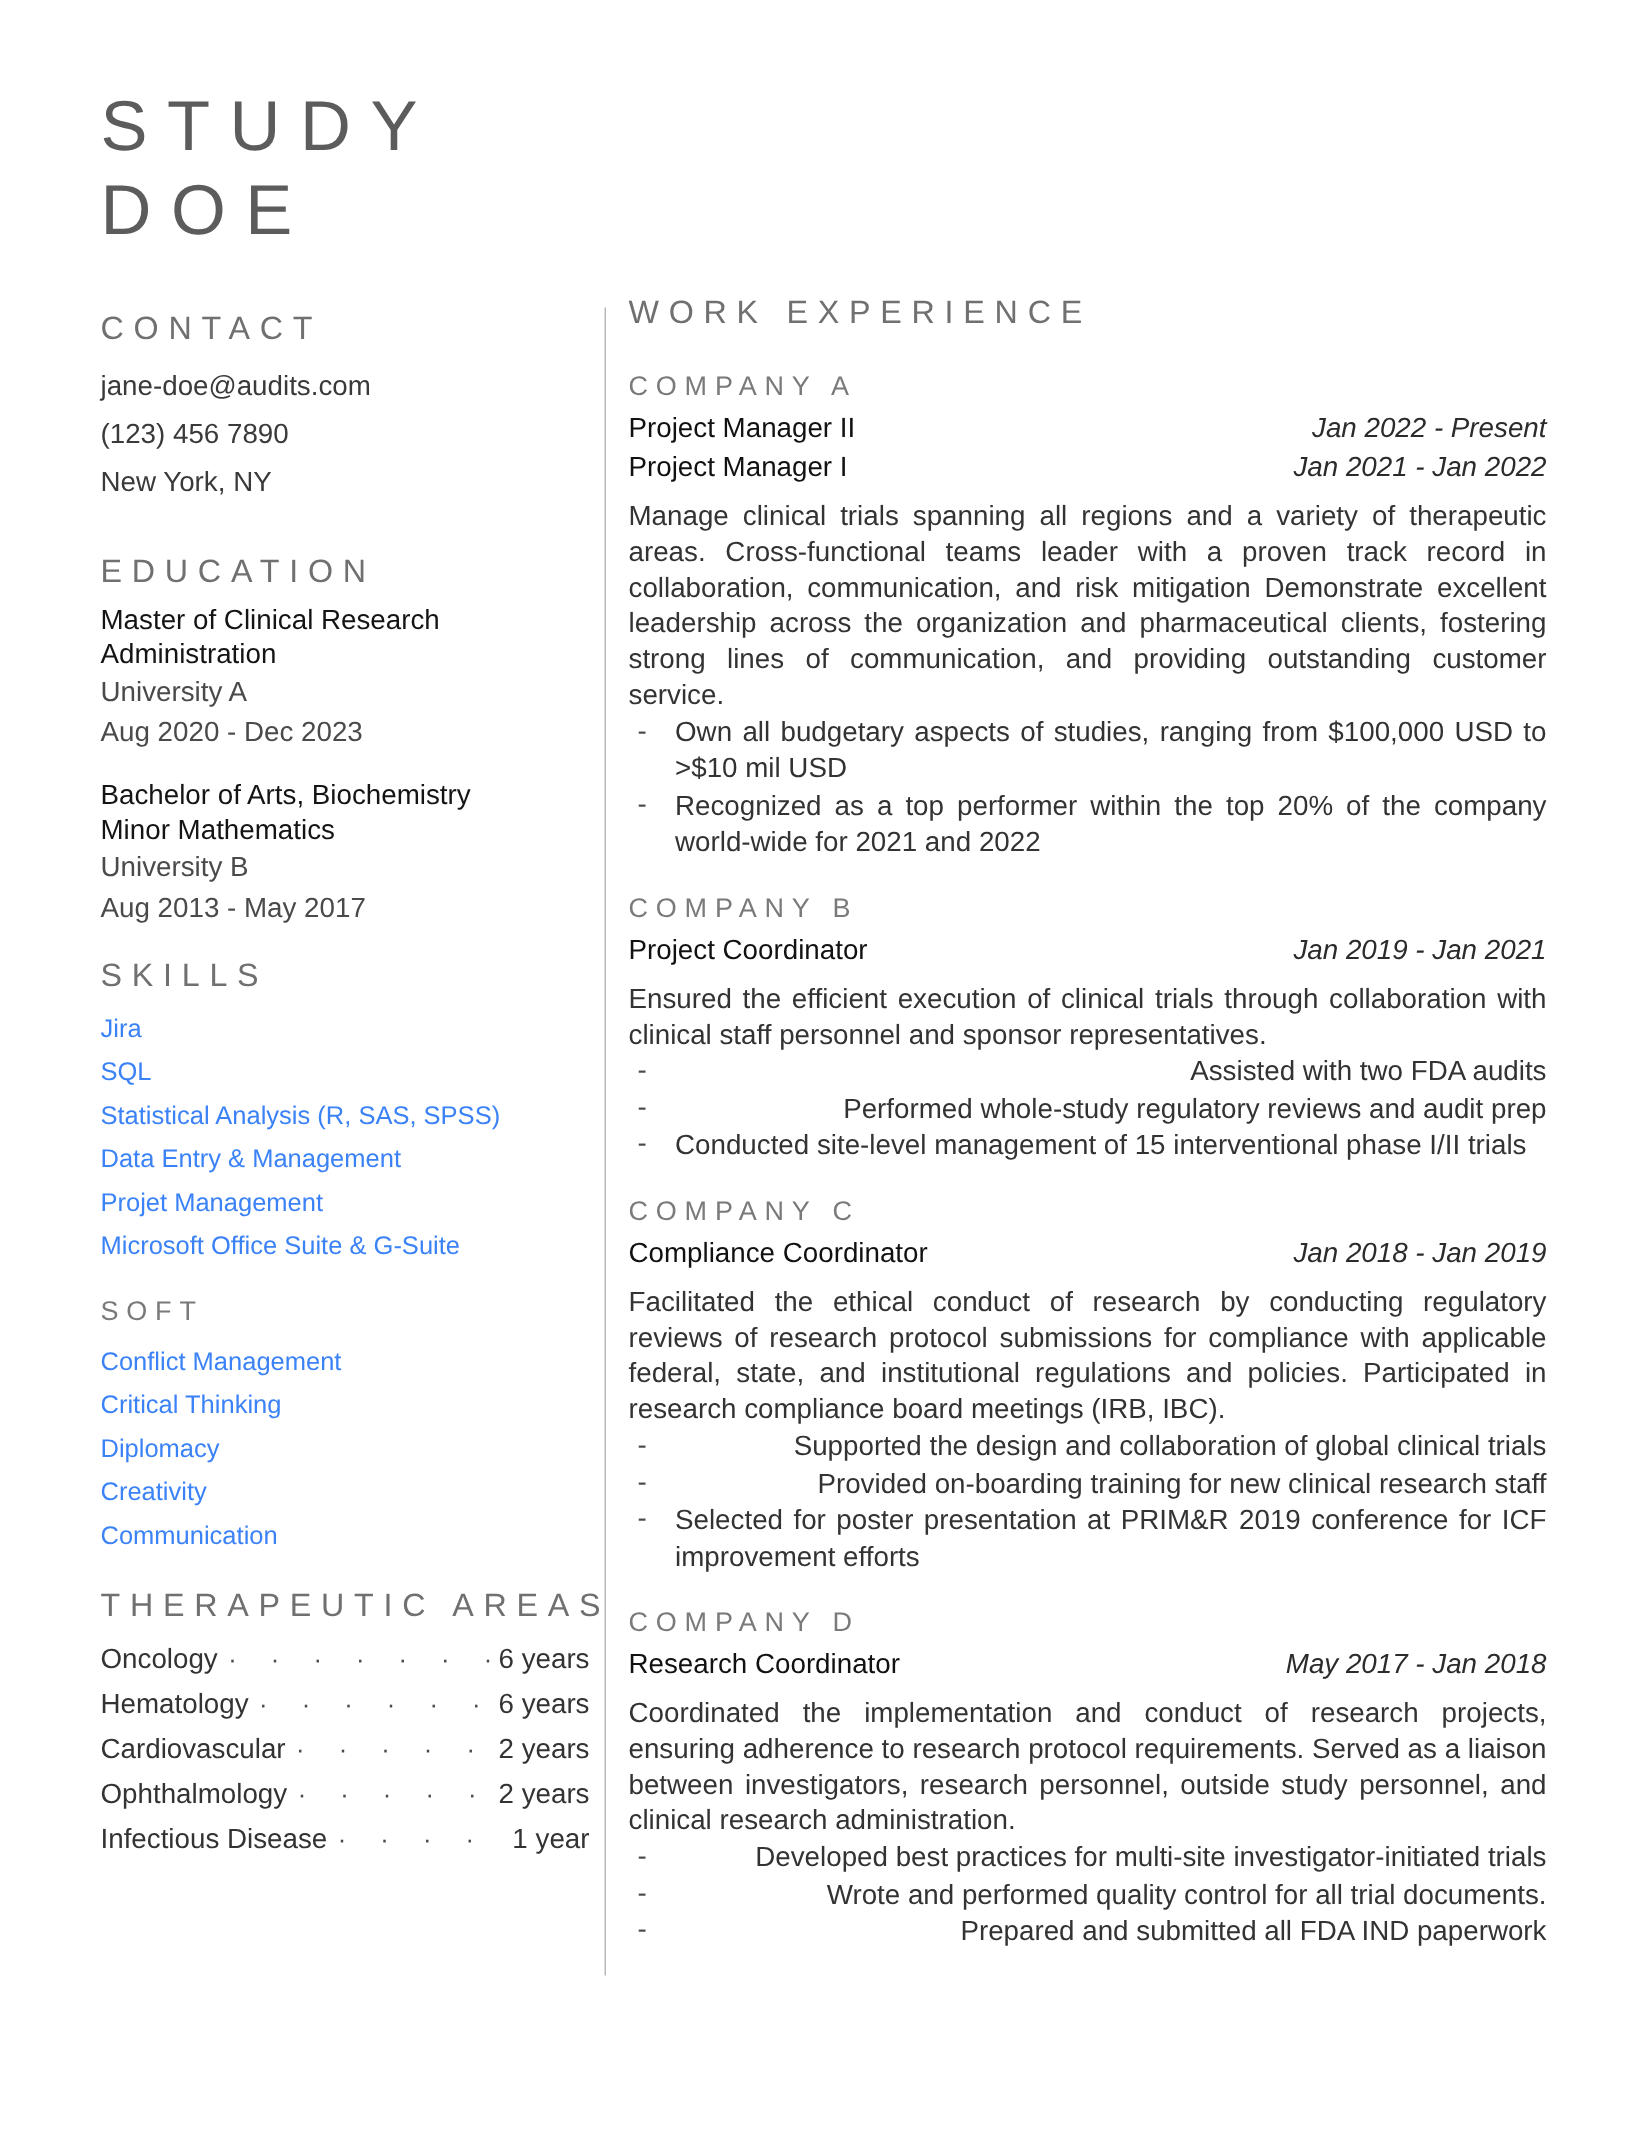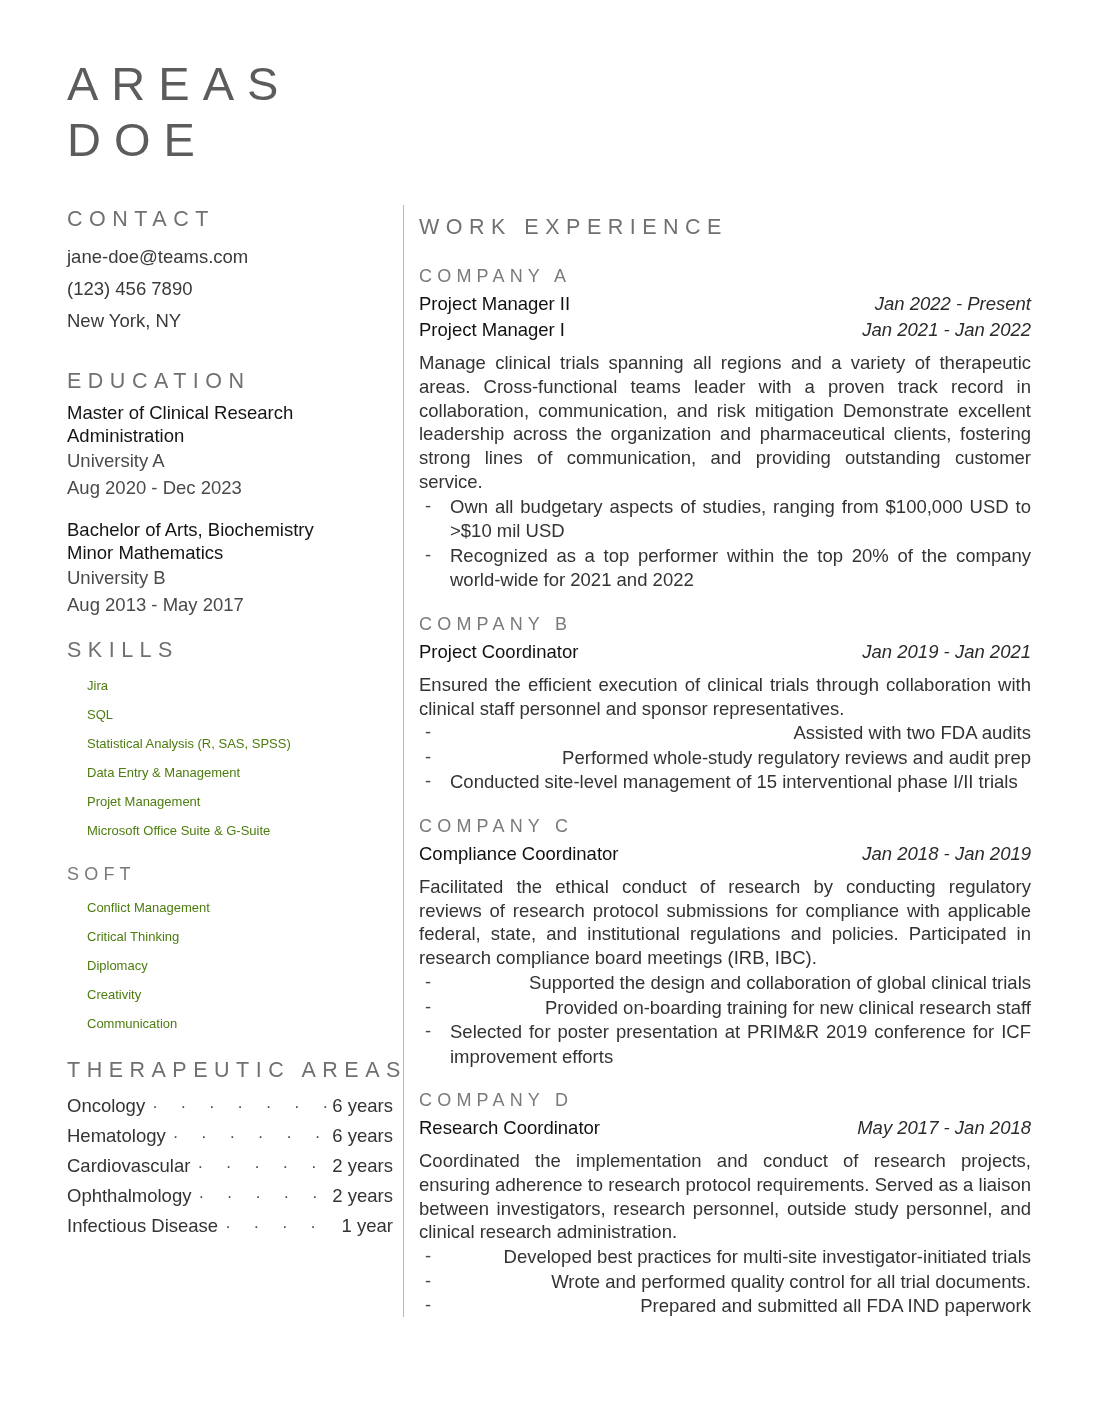--- a/index.html
+++ b/index.html
@@ -41,21 +41,21 @@
   
   .left-col {
     position: absolute;
     left: 67px;
     top: 204px;
     width: 326px;
   }
   .right-col {
     position: absolute;
     left: 419px;
-    top: 212px;
+    top: 193px;
     width: 612px;
   }
   .divider {
     position: absolute;
     left: 403px;
     top: 205px;
     width: 1px;
     height: 1112px;
     background: #b9b9b9;
   }
@@ -103,25 +103,24 @@
   }
   .edu-school, .edu-dates {
     font-size: 18.5px;
     color: #4a4a4a;
     line-height: 27px;
     font-weight: 400;
   }
 
   
   .skill-item {
-    font-size: 13px;
-    color: #4d7c0f;
+    font-size: 17px;
+    color: #3b82f6;
     line-height: 29px;
     font-weight: 400;
-    margin-left: 20px;
   }
   .skills-group { margin-top: 6px; margin-bottom: 16px; }
 
   
   .ta-list { margin-top: 6px; }
   .ta-row {
     display: flex;
     align-items: baseline;
     font-size: 18.5px;
     color: #333333;
@@ -198,31 +197,31 @@
     font-size: 18.5px;
   }
   .top-sec-head { margin-bottom: 0px; }
 </style>
 </head>
 <body>
 
 <div class="page">
 
   <div class="name-block">
-    <div class="name-line">AREAS</div>
+    <div class="name-line">STUDY</div>
     <div class="name-line">DOE</div>
   </div>
 
   <div class="divider"></div>
 
   <div class="left-col">
 
     <div class="sec-head top-sec-head">CONTACT</div>
     <div class="contact-list">
-      <div class="contact-item">jane-doe@teams.com</div>
+      <div class="contact-item">jane-doe@audits.com</div>
       <div class="contact-item">(123) 456 7890</div>
       <div class="contact-item">New York, NY</div>
     </div>
 
     <div class="sec-head" style="margin-top:29px;">EDUCATION</div>
 
     <div class="edu-block">
       <div class="edu-degree">Master of Clinical Research</div>
       <div class="edu-degree">Administration</div>
       <div class="edu-school">University A</div>

